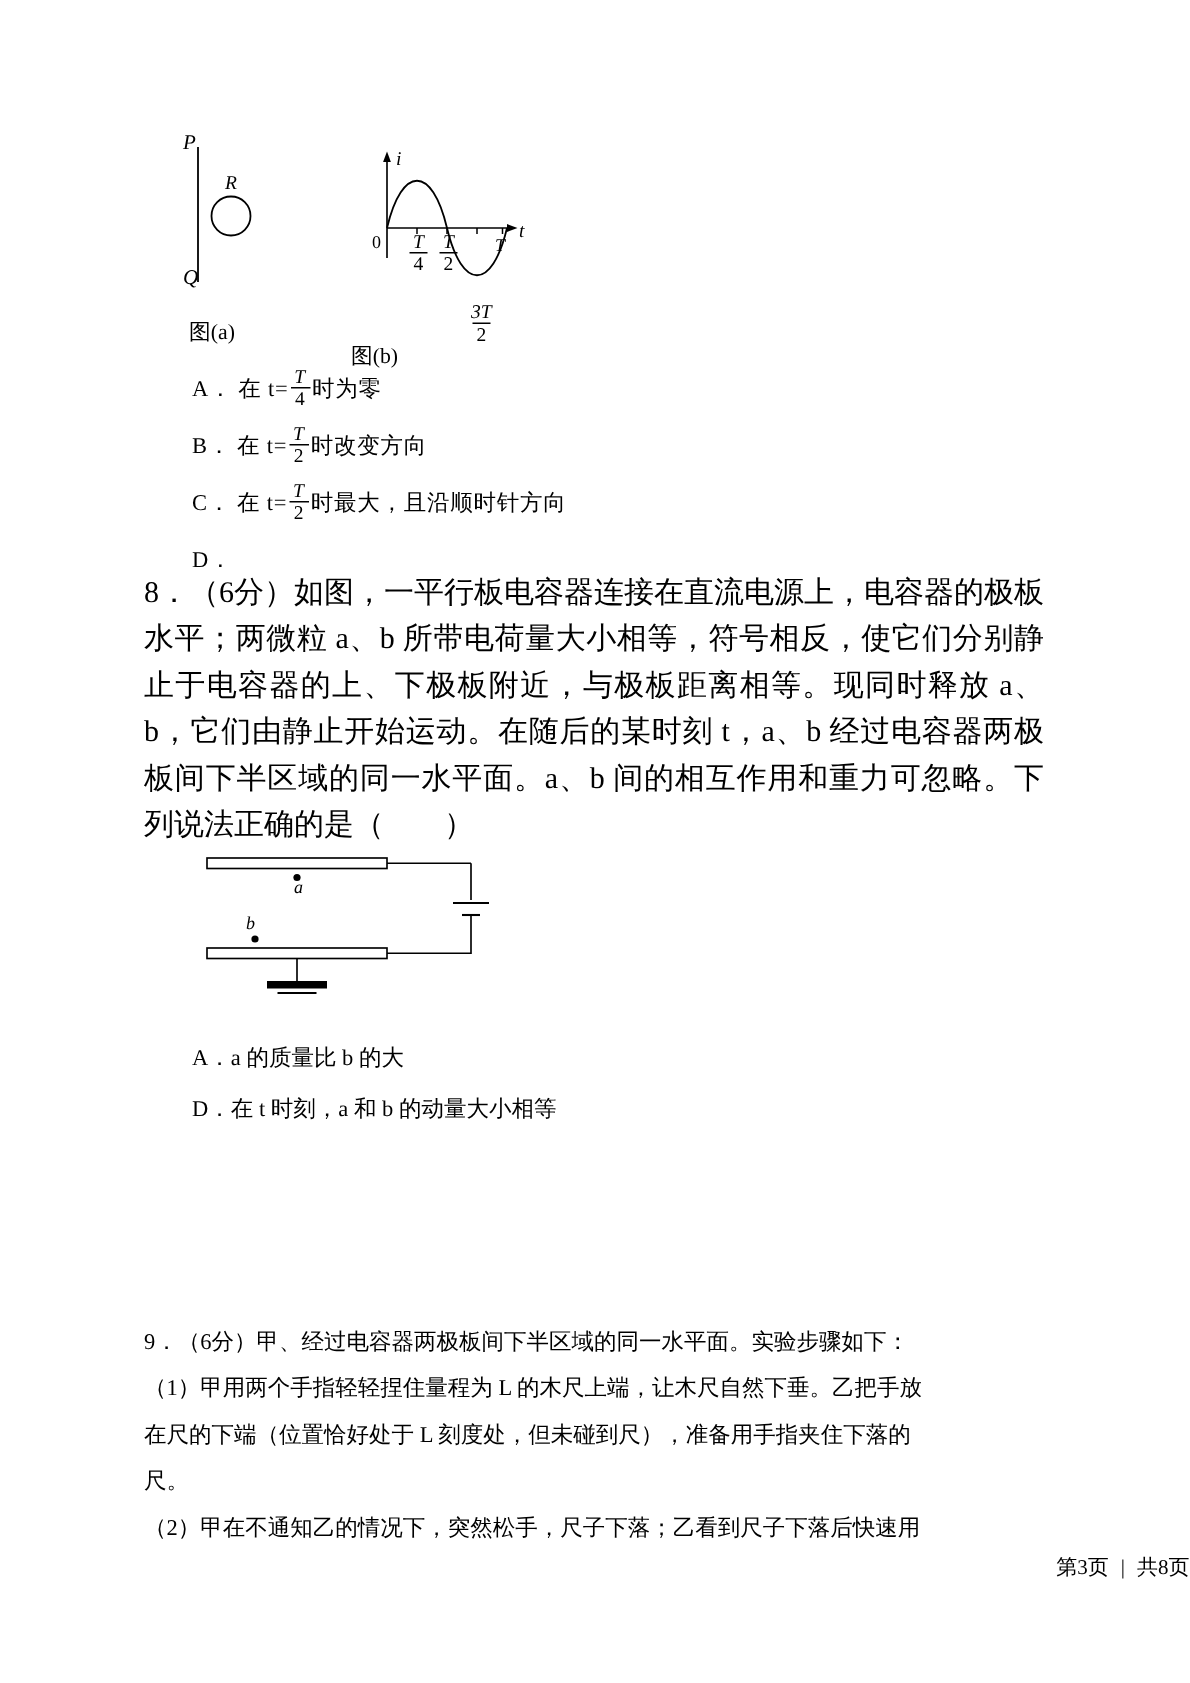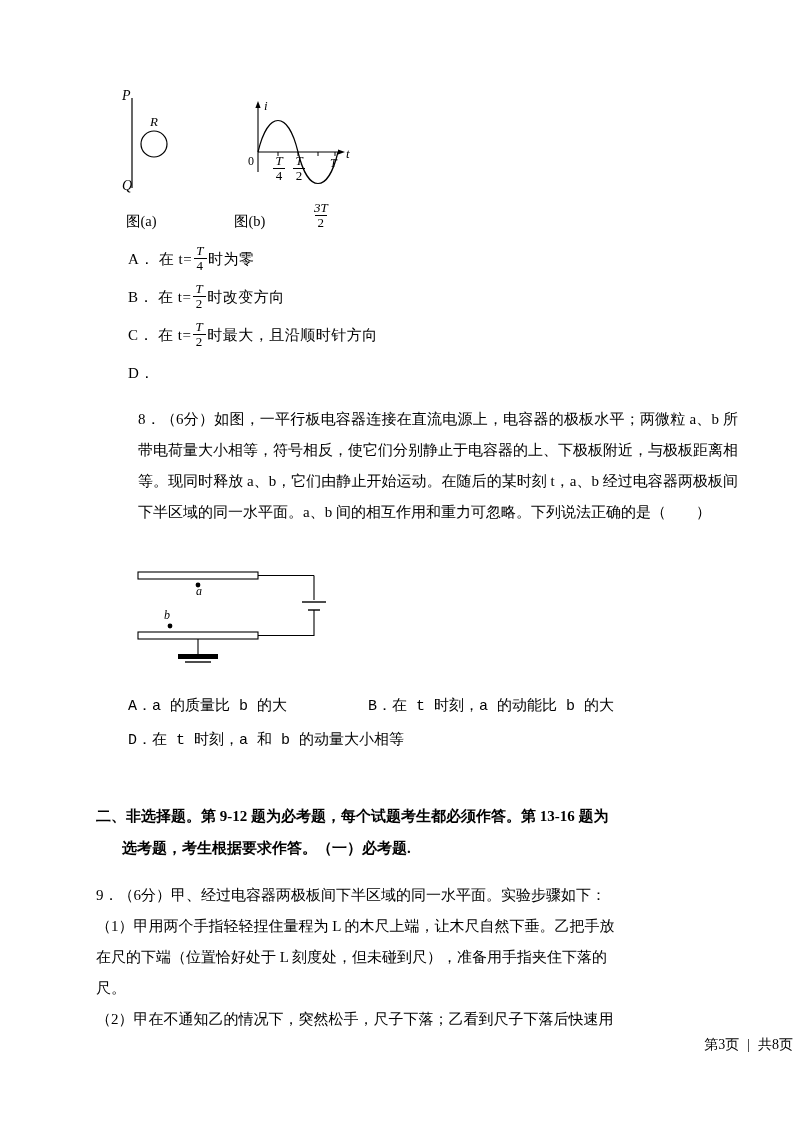--- a/index.html
+++ b/index.html
@@ -33,21 +33,21 @@
   .fig7 svg { display: block; }
 
   .fig-captions {
     position: absolute;
     left: 126px;
     top: 212px;
     width: 340px;
     font-size: 14.5px;
   }
   .fig-captions .cap-a { position: absolute; left: 0px; top: 0; text-align: center; }
-  .fig-captions .cap-b { position: absolute; left: 108px; top: 0; }
+  .fig-captions .cap-b { position: absolute; left: 108px; top: 16px; }
 
   
   .opts7 {
     position: absolute;
     left: 128px;
     top: 240px;
     width: 560px;
     font-size: 15px;
   }
   .opt-row {
@@ -69,26 +69,25 @@
     position: relative;
     top: -1px;
   }
   .frac .num { padding: 0 3px; font-style: italic; }
   .frac .den { padding: 0 3px; border-top: 1px solid #000; }
 
   
   .q8 {
     position: absolute;
     left: 96px;
-    top: 404px;
+    top: 380px;
     width: 600px;
-    font-size: 15px;
+    font-size: 20px;
     line-height: 31px;
     text-align: justify;
-    margin-left: 42px;
   }
   .q8 p { margin: 0; }
 
   .fig8 {
     position: absolute;
     left: 130px;
     top: 560px;
     width: 280px;
     height: 120px;
   }
@@ -97,21 +96,20 @@
     position: absolute;
     left: 128px;
     top: 688px;
     width: 570px;
     font-size: 15px;
   }
   .opts8 .row {
     display: flex;
     height: 34px;
     align-items: center;
-    font-family: Liberation Mono, monospace;
   }
   .opts8 .col-a { width: 240px; }
   .opts8 .col-b { flex: 1; }
 
   
   .sec2 {
     position: absolute;
     left: 96px;
     top: 800px;
     width: 600px;
@@ -267,35 +265,28 @@
     </svg>
     <div style="position:absolute;left:66px;top:24px;font-size:12px;font-style:italic;">a</div>
     <div style="position:absolute;left:34px;top:48px;font-size:12px;font-style:italic;">b</div>
   </div>
 
   <div class="opts8">
     <div class="row">
       <div class="col-a">
         <span>A．</span><span>a 的质量比 b 的大</span>
       </div>
-      <div class="col-b">
-        <span>B．</span><span>在 t 时刻，a 的动能比 b 的大</span>
-      </div>
     </div>
     <div class="row">
       <div class="col-b">
         <span>D．</span><span>在 t 时刻，a 和 b 的动量大小相等</span>
       </div>
     </div>
   </div>
 
-  <div class="sec2">
-    <div>二、非选择题。第 9-12 题为必考题，每个试题考生都必须作答。第 13-16 题为</div>
-    <div class="line2">选考题，考生根据要求作答。（一）必考题.</div>
-  </div>
 
   <div class="q9">
     <p>
       <span>9．</span><span>（6分）</span><span>甲、经过电容器两极板间下半区域的同一水平面。实验步骤如下：</span>
     </p>
     <p class="sub">
       <span>（1）</span><span>甲用两个手指轻轻捏住量程为 L 的木尺上端，让木尺自然下垂。乙把手放</span>
     </p>
     <p class="sub-body">在尺的下端（位置恰好处于 L 刻度处，但未碰到尺），准备用手指夹住下落的</p>
     <p class="sub-body">尺。</p>

